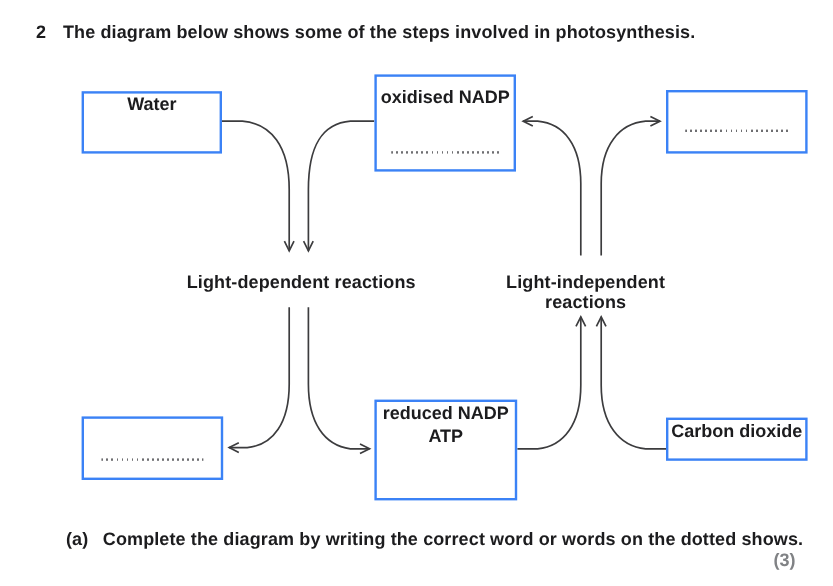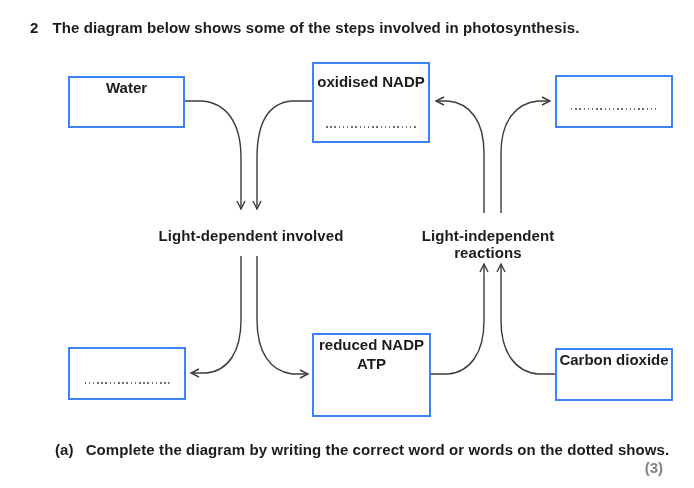--- a/index.html
+++ b/index.html
@@ -137,25 +137,25 @@
 
   <div class="dbox" style="left:68px; top:347px; width:118px; height:53px;">
     <div class="blank-line" style="top:33px; width:85px;"></div>
   </div>
 
   <div class="dbox center-text" style="left:312px; top:333px; width:119px; height:84px;">
     <div>reduced NADP</div>
     <div>ATP</div>
   </div>
 
-  <div class="dbox center-text" style="left:555px; top:348px; width:118px; height:53px;">
+  <div class="dbox center-text" style="left:555px; top:348px; width:118px; height:36px;">
     <span>Carbon dioxide</span>
   </div>
 
-  <div class="reaction-label" style="left:151px;">Light-dependent involved</div>
+  <div class="reaction-label" style="left:151px;">Light-dependent reactions</div>
   <div class="reaction-label" style="left:388px;">Light-independent reactions</div>
 
   <div class="q-part">
     <span>(a)</span>
     <span>Complete the diagram by writing the correct word or words on the dotted shows.</span>
   </div>
   <div class="marks">(3)</div>
 
 </div>
 

